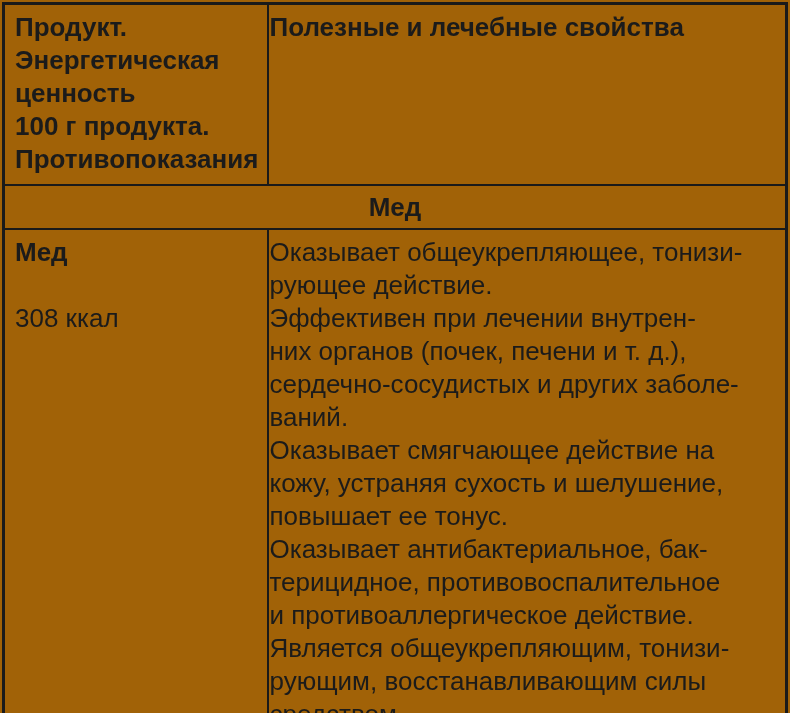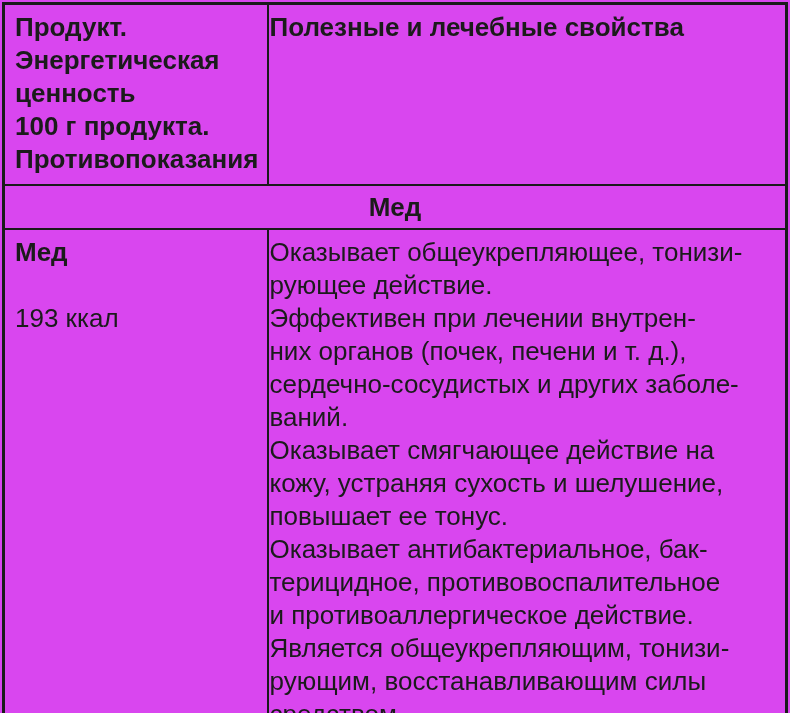--- a/index.html
+++ b/index.html
@@ -4,21 +4,21 @@
 <style>
   html, body {
     margin: 0;
     padding: 0;
     background: #ffffff;
   }
   .page {
     position: relative;
     width: 790px;
     height: 713px;
-    background: #d946ef;
+    background: #a16207;
     font-family: "Liberation Sans", "DejaVu Sans", sans-serif;
     color: #1b1b1b;
     box-sizing: border-box;
   }
   table.props-table {
     position: absolute;
     left: 2px;
     top: 2px;
     width: 786px;
     height: 709px;
@@ -78,21 +78,21 @@
 100 г продукта.
 Противопоказания</td>
       <td class="col-right hdr-cell">Полезные и лечебные свойства</td>
     </tr>
     <tr class="section-row">
       <td colspan="2">Мед</td>
     </tr>
     <tr class="data-row">
       <td class="col-left">
         <div class="product-name">Мед</div>
-        <div class="energy-value">193 ккал</div>
+        <div class="energy-value">308 ккал</div>
       </td>
       <td class="col-right">
         <div class="properties-text">Оказывает общеукрепляющее, тонизи-
 рующее действие.
 Эффективен при лечении внутрен-
 них органов (почек, печени и т. д.),
 сердечно-сосудистых и других заболе-
 ваний.
 Оказывает смягчающее действие на
 кожу, устраняя сухость и шелушение,

